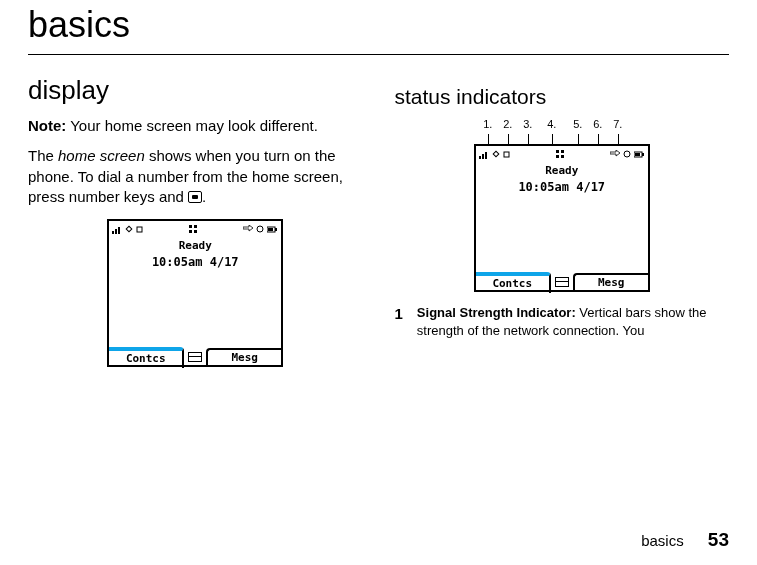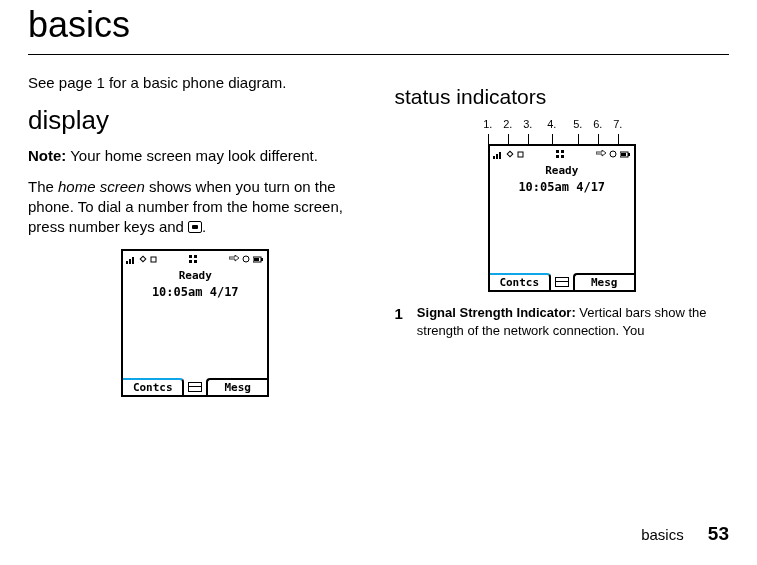--- a/index.html
+++ b/index.html
@@ -115,21 +115,21 @@
     .callout-lines span::after {
       content: "";
       position: absolute;
       left: 7px;
       top: 0;
       width: 1px;
       height: 10px;
       background: #000;
     }
     .phone-screen {
-      width: 148px;
+      width: 176px;
       height: 148px;
       border: 2.5px solid #000;
       display: flex;
       flex-direction: column;
       font-family: "Lucida Console", monospace;
       font-size: 11px;
     }
     .status-bar {
       height: 16px;
       display: flex;
@@ -167,21 +167,21 @@
       border-top: 0;
     }
     .softkey {
       flex: 1;
       text-align: center;
       font-weight: bold;
       font-size: 11px;
       padding: 1px 0;
     }
     .softkey.left {
-      border-top: 2px solid #0ea5e9;
+      border-top: 4px solid #0ea5e9;
       border-right: 2px solid #000;
       border-top-right-radius: 4px;
     }
     .softkey.right {
       border-top: 2px solid #000;
       border-left: 2px solid #000;
       border-top-left-radius: 4px;
     }
     .softkey.mid {
       width: 22px;
@@ -211,40 +211,39 @@
       font-weight: bold;
       font-size: 15px;
       flex-shrink: 0;
     }
     .list-text {
       font-size: 13px;
       line-height: 1.35;
     }
     .footer {
       position: absolute;
-      bottom: 20px;
+      bottom: 14px;
       right: 28px;
       font-size: 15px;
     }
     .footer .pn {
       font-weight: bold;
       font-size: 19px;
       margin-left: 20px;
     }
   </style>
 </head>
 <body>
 
 <h1 class="title">basics</h1>
 <hr class="hr">
 
 <div class="columns">
 
   <div class="col">
-    <p>See page 1 for a basic phone diagram.</p>
 
     <h2 class="subheading">display</h2>
 
     <p>
       <span class="bold">Note:</span><span> Your home screen may look different.</span>
     </p>
 
     <p>
       <span>The </span><span class="italic">home screen</span><span> shows when you turn on the phone. To dial a number from the home screen, press number keys and </span><span class="key-icon"></span><span>.</span>
     </p>

